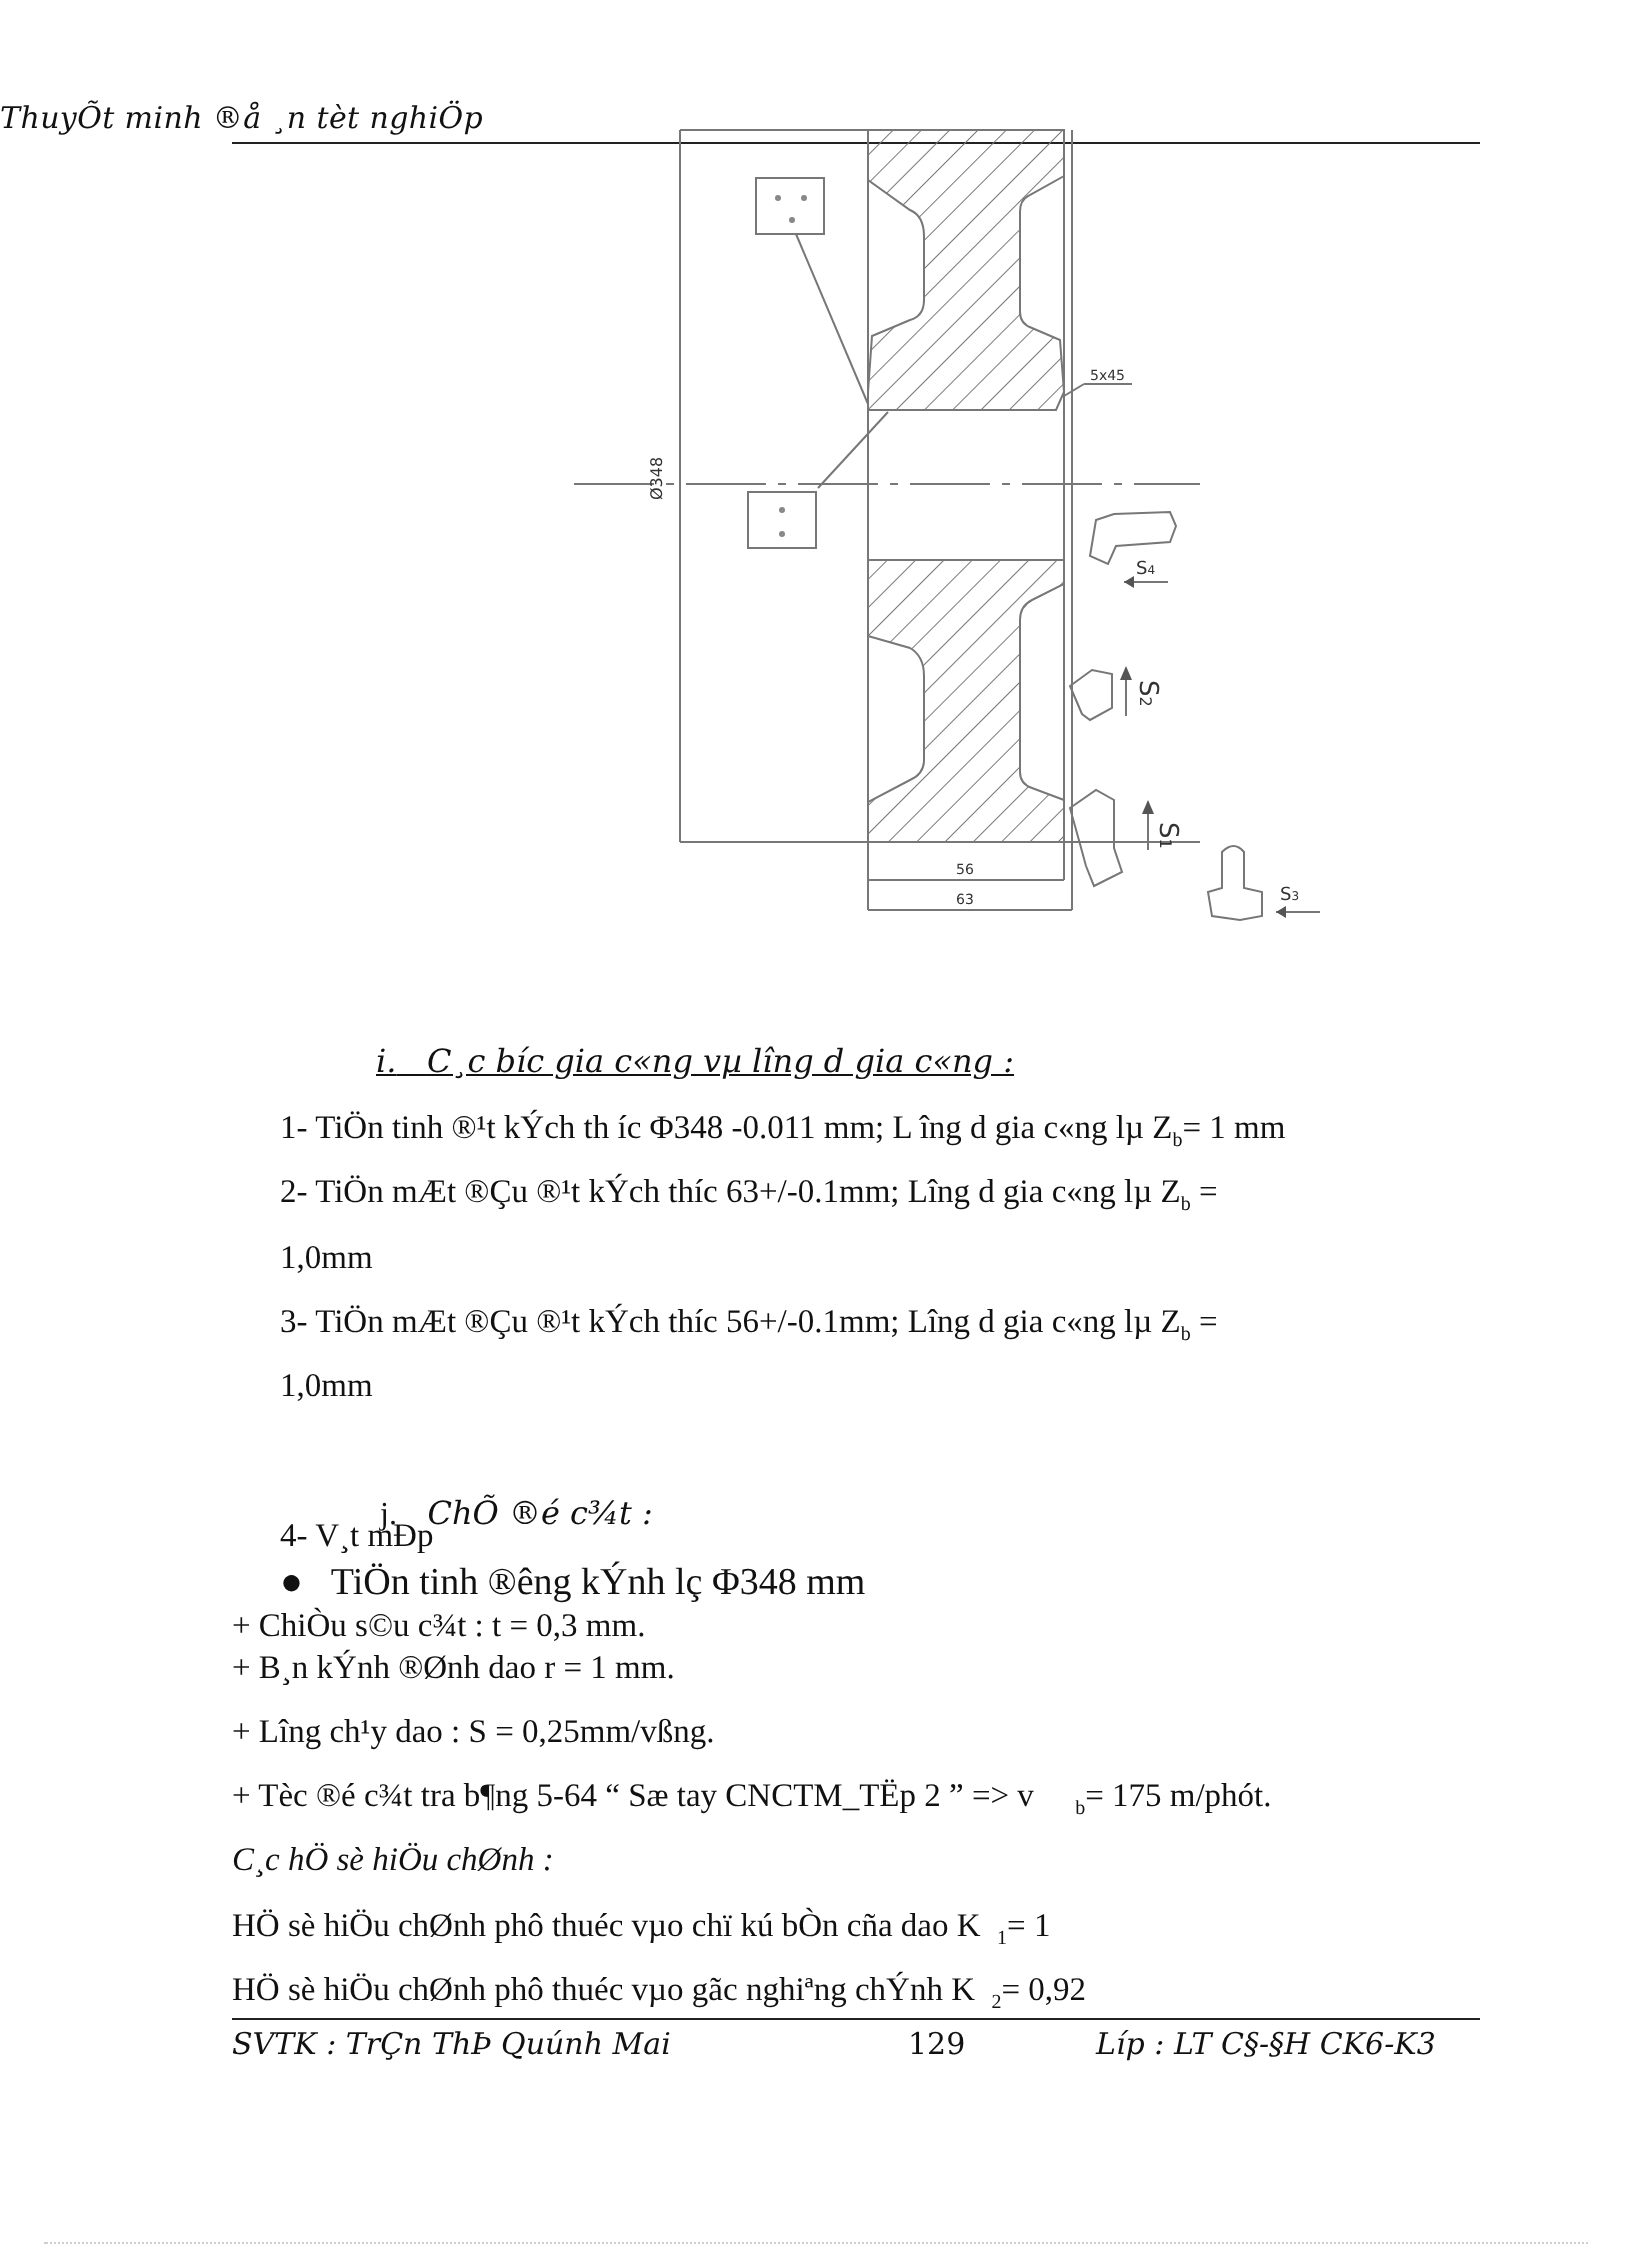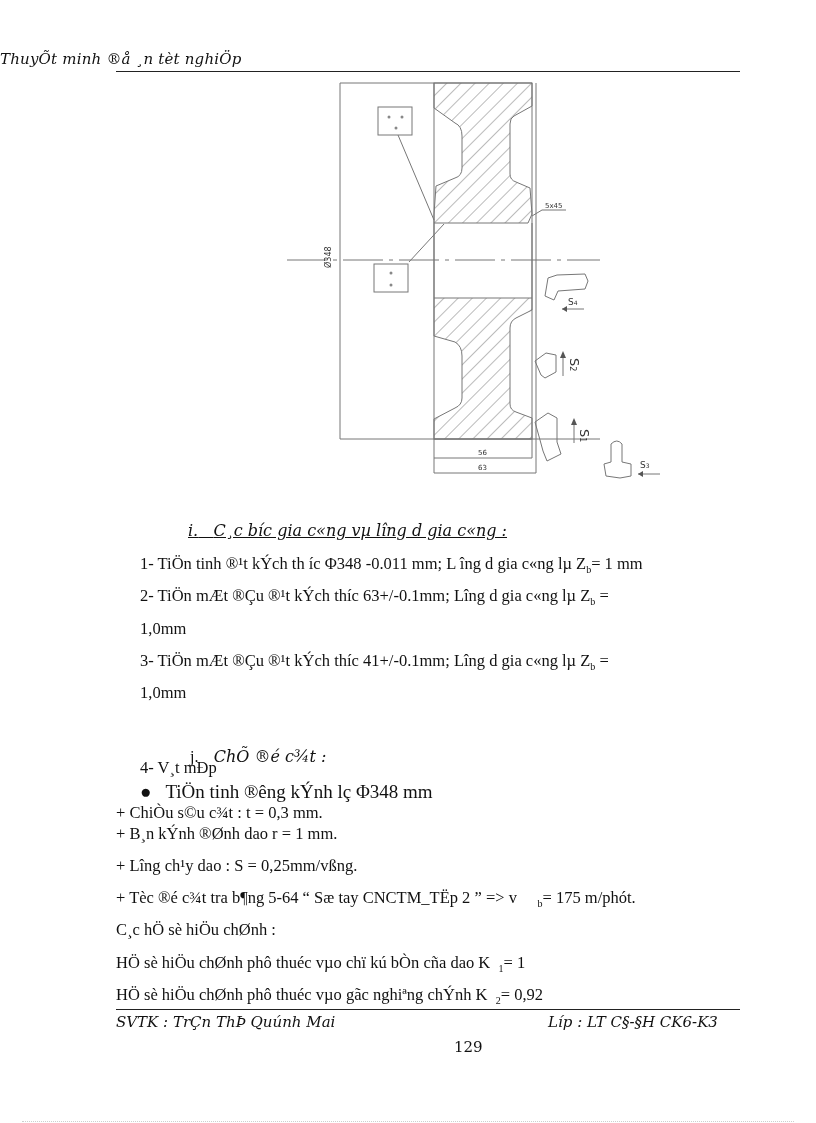--- a/index.html
+++ b/index.html
@@ -2,26 +2,26 @@
 <html><head>
 <meta charset="utf-8">
 <style>
   html, body { margin: 0; padding: 0; background: #ffffff; }
   body { width: 816px; height: 1123px; position: relative; overflow: hidden;
          font-family: "Liberation Serif", "DejaVu Serif", serif; color: #111; }
   .abs { position: absolute; }
   .header-title { left: 0; width: 816px; top: 50px; text-align: left;
                   font-style: italic; font-size: 15px; font-family: "DejaVu Serif", serif; letter-spacing: 0.2px; }
   .rule { left: 116px; width: 624px; height: 0; border-top: 1px solid #222; }
-  .figure { left: 280px; top: 80px; width: 420px; height: 406px; }
+  .figure { left: 280px; top: 62px; width: 420px; height: 406px; }
   .line { font-size: 16.5px; white-space: nowrap; }
   .heading { font-style: italic; font-size: 16px; font-family: "DejaVu Serif", serif; }
   .sub { font-size: 10px; position: relative; top: 4px; }
   .footer { top: 1013px; font-style: italic; font-size: 15px; font-family: "DejaVu Serif", serif; }
-  .page-no { top: 1013px; font-size: 15px; font-family: "DejaVu Serif", serif; margin-top: 25px; }
+  .page-no { top: 1013px; font-size: 15px; font-family: "DejaVu Serif", serif; }
   .page-edge { left: 22px; width: 772px; top: 1121px; border-top: 1px dotted #cfcfcf; }
 </style>
 </head>
 <body>
 
 <div class="abs header-title">ThuyÕt minh ®å ¸n tèt nghiÖp</div>
 <div class="abs rule" style="top:71px;"></div>
 
 <div class="abs figure">
   <svg width="420" height="406" viewBox="280 74 420 406" xmlns="http://www.w3.org/2000/svg">
@@ -112,21 +112,21 @@
 <div class="abs line" style="left:140px; top:554px;">
   <span>1- TiÖn tinh ®¹t kÝch th­ íc Φ348 -0.011 mm; L­ îng d­ gia c«ng lµ Z</span><span class="sub">b</span><span>= 1 mm</span>
 </div>
 
 <div class="abs line" style="left:140px; top:586px; width:600px;">
   <span>2- TiÖn mÆt ®Çu ®¹t kÝch th­íc  63+/-0.1mm; L­îng  d­  gia  c«ng lµ  Z</span><span class="sub">b</span><span> =</span>
 </div>
 <div class="abs line" style="left:140px; top:619px;">1,0mm</div>
 
 <div class="abs line" style="left:140px; top:651px;">
-  <span>3- TiÖn mÆt ®Çu ®¹t kÝch th­íc  41+/-0.1mm; L­îng  d­  gia  c«ng lµ  Z</span><span class="sub">b</span><span> =</span>
+  <span>3- TiÖn mÆt ®Çu ®¹t kÝch th­íc  56+/-0.1mm; L­îng  d­  gia  c«ng lµ  Z</span><span class="sub">b</span><span> =</span>
 </div>
 <div class="abs line" style="left:140px; top:683px;">1,0mm</div>
 
 <div class="abs line" style="left:140px; top:758px;">4- V¸t mÐp</div>
 
 <div class="abs heading" style="left:190px; top:747px;">
   <span style="font-style:normal; font-family:'Liberation Serif', serif;">j.</span>&nbsp;&nbsp;
   <span>ChÕ ®é c¾t :</span>
 </div>
 
@@ -136,21 +136,21 @@
 </div>
 
 <div class="abs line" style="left:116px; top:803px;">+ ChiÒu s©u c¾t : t = 0,3 mm.</div>
 <div class="abs line" style="left:116px; top:824px;">+ B¸n kÝnh ®Ønh dao r = 1 mm.</div>
 <div class="abs line" style="left:116px; top:856px;">+ L­îng   ch¹y dao : S = 0,25mm/vßng.</div>
 
 <div class="abs line" style="left:116px; top:888px;">
   <span>+ Tèc ®é c¾t tra b¶ng 5-64 “ Sæ tay CNCTM_TËp 2 ”  =&gt; v</span>&nbsp;&nbsp;&nbsp;&nbsp;&nbsp;<span class="sub">b</span><span>= 175  m/phót.</span>
 </div>
 
-<div class="abs line" style="left:116px; top:920px;">C¸c hÖ sè hiÖu  chØnh :</div>
+<div class="abs line" style="left:116px; top:920px;font-style:italic;">C¸c hÖ sè hiÖu  chØnh :</div>
 
 <div class="abs line" style="left:116px; top:953px;">
   <span>HÖ sè hiÖu  chØnh phô thuéc vµo  chï kú bÒn cña dao K</span>&nbsp;&nbsp;<span class="sub">1</span><span>= 1</span>
 </div>
 
 <div class="abs line" style="left:116px; top:985px;">
   <span>HÖ sè hiÖu  chØnh phô thuéc vµo  gãc nghiªng  chÝnh K</span>&nbsp;&nbsp;<span class="sub">2</span><span>= 0,92</span>
 </div>
 
 <div class="abs rule" style="top:1009px;"></div>

